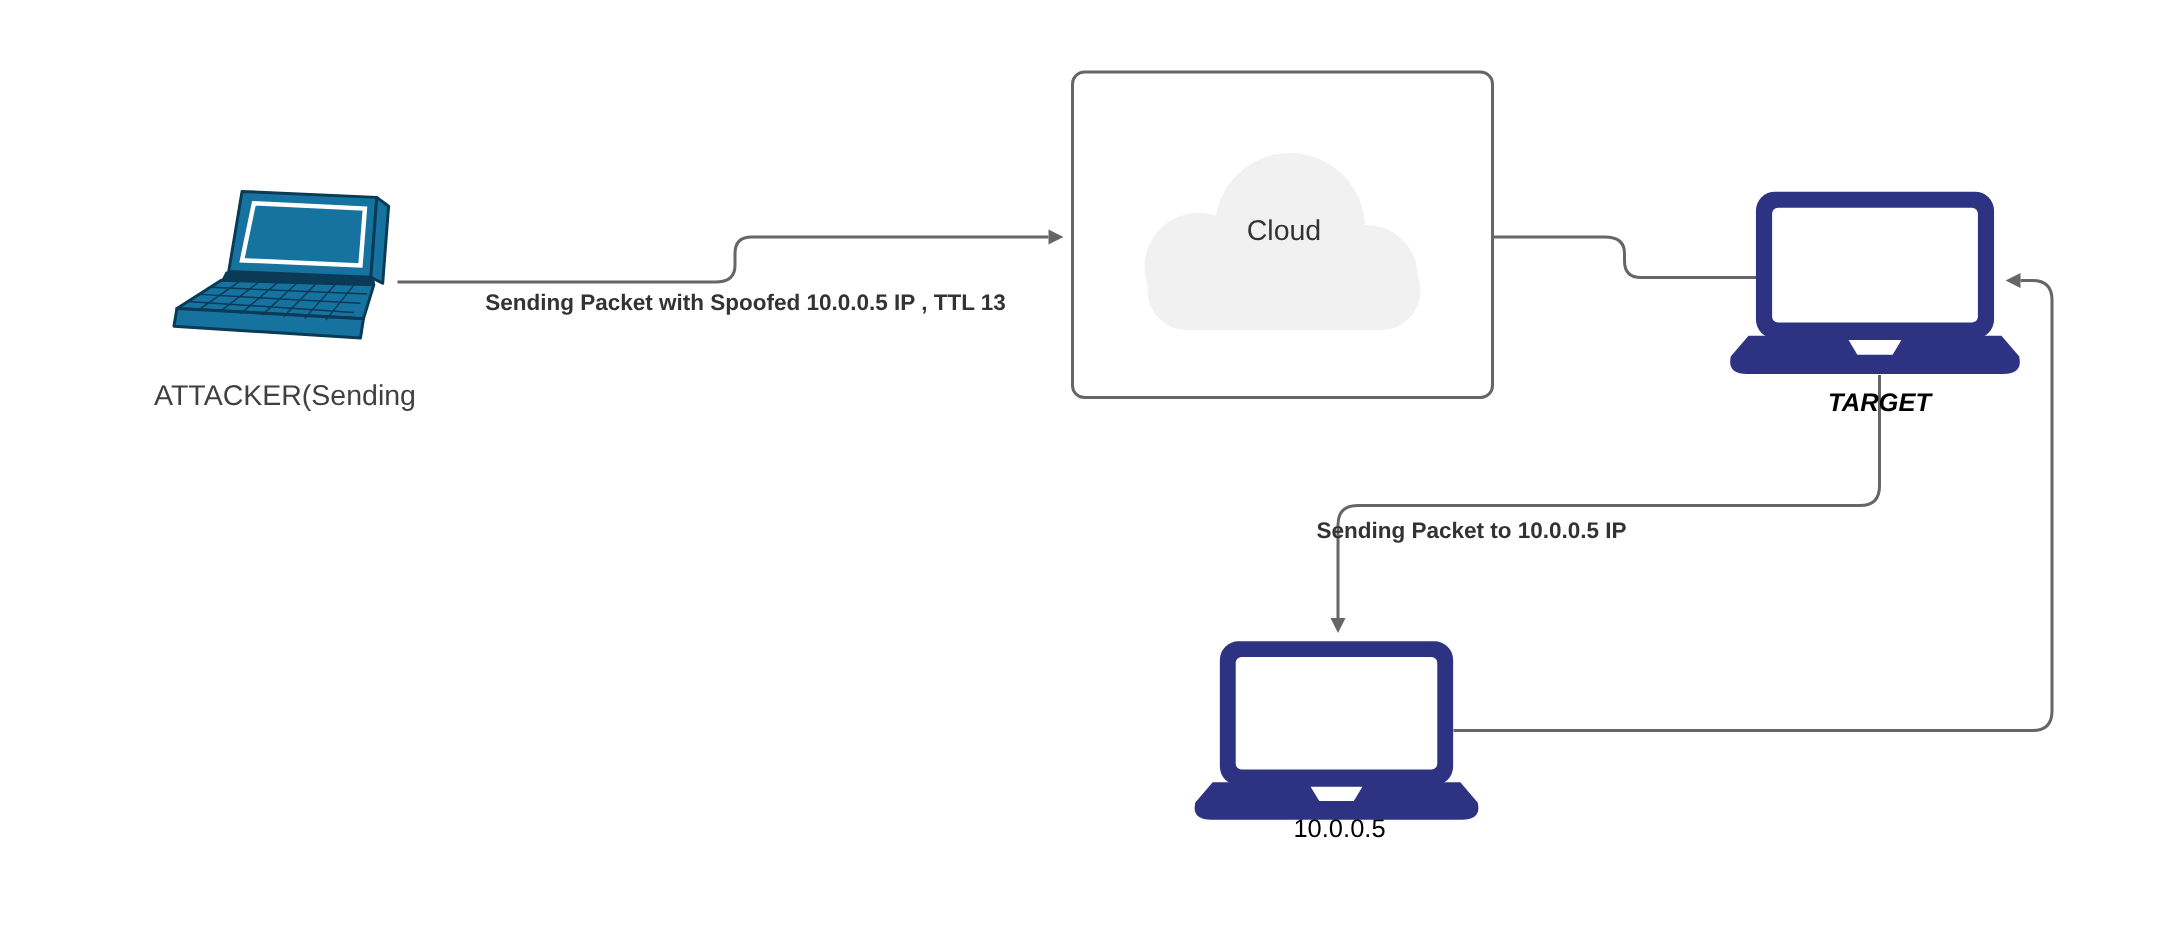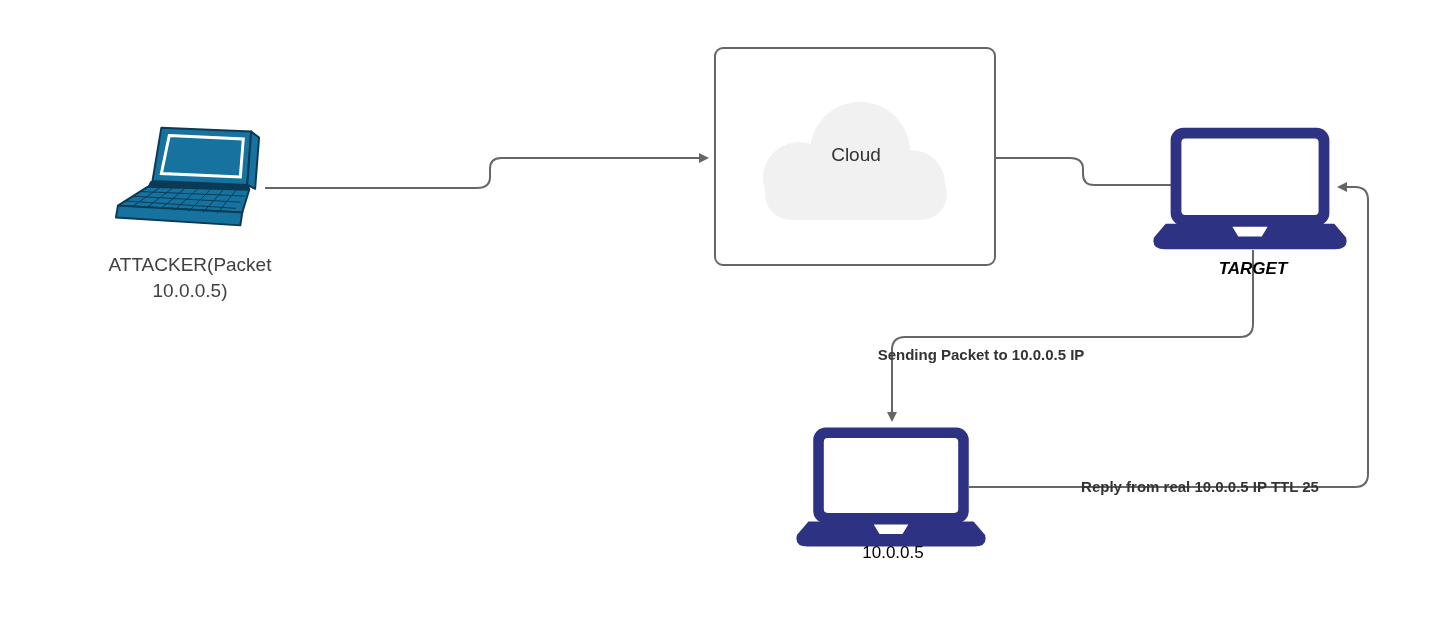--- a/index.html
+++ b/index.html
@@ -117,26 +117,25 @@
       <rect x="19" y="0" width="162" height="100" rx="13"></rect>
       <path d="M14,98 L186,98 L198,112 Q201,124 187,124 L13,124 Q-1,124 2,112 Z"></path>
     </g>
     <rect x="30" y="11" width="140" height="78" rx="4" fill="#ffffff"></rect>
     <polygon points="82,101 118,101 112,111 88,111" fill="#ffffff"></polygon>
   </svg>
 
   <div id="cloud-label">Cloud</div>
 
   <div class="node-label" style="left:190px; top:252px; color:#404040;">
-    <div>ATTACKER(Packet</div>
-    <div>10.0.0.5)</div>
+    <div>ATTACKER(Sending</div>
   </div>
 
   <div id="target-label" class="node-label" style="left:1253px; top:256px;text-align:center;">TARGET</div>
 
   <div id="host-label" class="node-label" style="left:893px; top:540px;">10.0.0.5</div>
 
+  <div class="edge-label" style="left:497px; top:202px;">Sending Packet with Spoofed 10.0.0.5 IP , TTL 13</div>
 
   <div class="edge-label" style="left:981px; top:336px;margin-top:18px;">Sending Packet to 10.0.0.5 IP</div>
 
-  <div class="edge-label" style="left:1200px; top:486px;">Reply from real 10.0.0.5 IP TTL 25</div>
 
 </div>
 
 </body></html>

